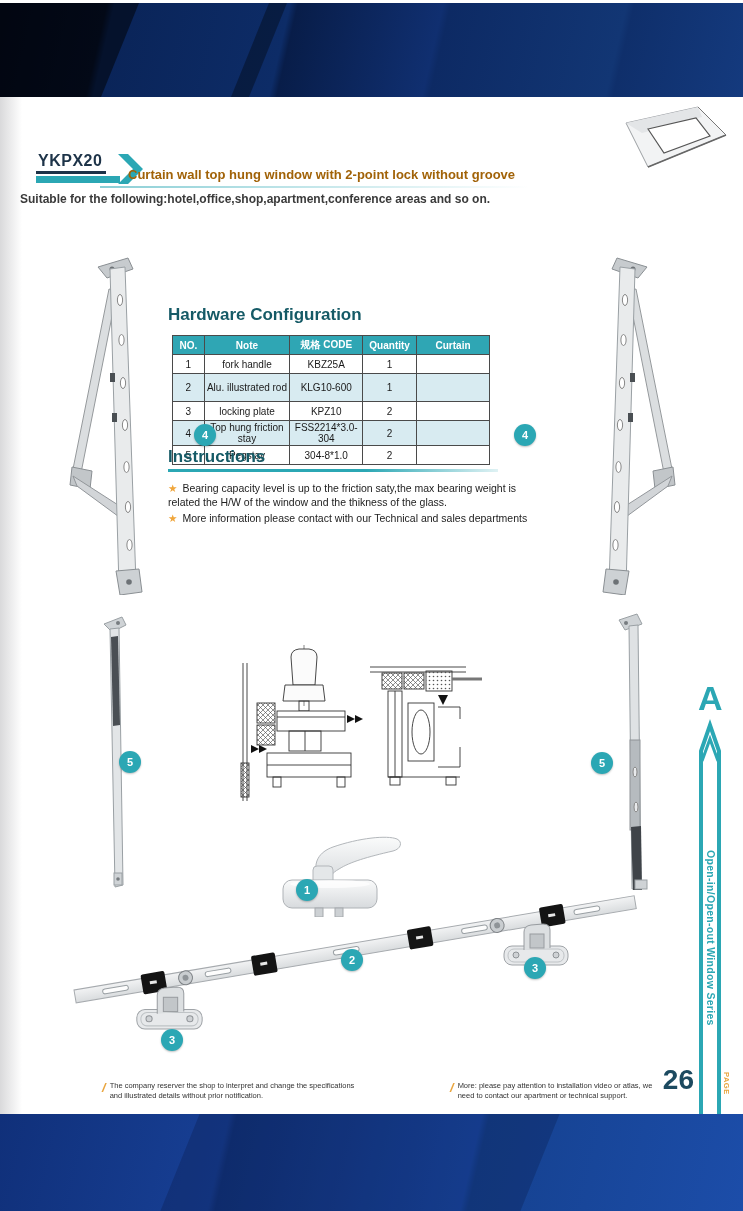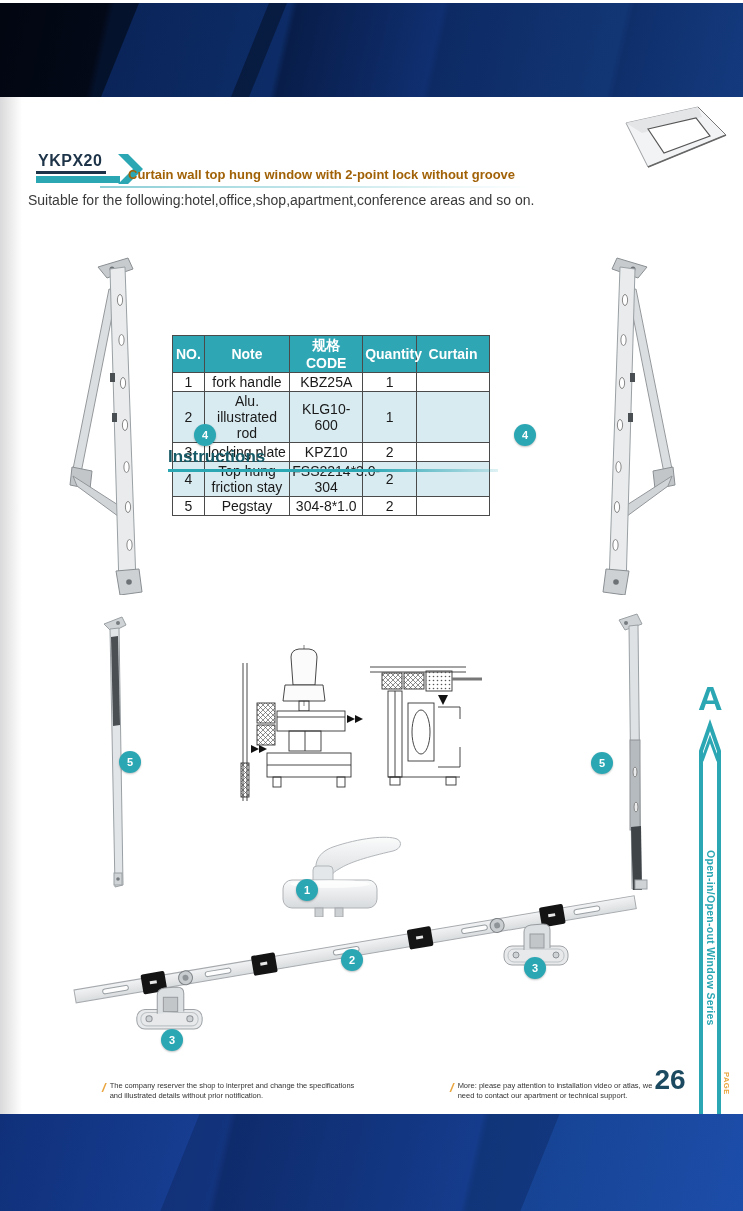--- a/index.html
+++ b/index.html
@@ -16,31 +16,31 @@
   .page{position:absolute;left:0;top:97px;width:743px;height:1017px;background:#fff;}
   .page-edge{position:absolute;left:0;top:0;width:22px;height:100%;
     background:linear-gradient(90deg,rgba(120,120,125,.28),rgba(255,255,255,0));}
   
   .prod-badge{position:absolute;left:36px;top:55px;}
   .prod-code{font-size:16px;font-weight:bold;color:#1d3348;letter-spacing:.5px;
     border-bottom:3px solid #1d3348;padding:0 4px 1px 2px;display:inline-block;}
   .prod-bar{width:84px;height:7px;background:#2BA7B4;margin-top:2px;}
   .prod-arrow{position:absolute;left:82px;top:2px;}
   .page-title{position:absolute;left:108px;top:70px;font-size:13px;font-weight:600;color:#a16207;margin-left:20px;}
-  .page-subtitle{position:absolute;left:28px;top:95px;font-size:14px;color:#3a3a3a;}
+  .page-subtitle{position:absolute;left:20px;top:95px;font-size:12px;color:#3a3a3a;font-weight:bold;}
   .header-rule{position:absolute;left:100px;top:89px;width:430px;height:2px;
     background:linear-gradient(90deg,rgba(43,167,180,.55),rgba(43,167,180,0));}
   .window-icon{position:absolute;left:612px;top:6px;}
   
   .sec-heading{position:absolute;font-size:17px;font-weight:bold;color:#155A66;}
   .sec-rule{position:absolute;height:3px;
     background:linear-gradient(90deg,#2BA7B4 60%,rgba(43,167,180,.15));}
   
   .hw-table{position:absolute;left:172px;top:238px;width:318px;border-collapse:collapse;
-    table-layout:fixed;font-size:14px;color:#1a1a1a;}
+    table-layout:fixed;font-size:10px;color:#1a1a1a;}
   .hw-table th{background:#2FA6B4;color:#fff;font-weight:bold;border:1px solid #4a4a4a;
     height:16px;padding:1px 2px;}
   .hw-table td{border:1px solid #4a4a4a;text-align:center;height:16px;padding:1px 2px;}
   .hw-table tr.alt td{background:#D8EBF1;}
   .hw-table tr.tall td{height:25px;}
   
   .bullets{position:absolute;left:168px;top:384px;width:368px;font-size:10.5px;color:#222;
     line-height:1.35;}
   .bullet{margin-bottom:2px;}
   .star{color:#F0A63C;margin-right:5px;}
@@ -53,21 +53,21 @@
   .mirror{transform:scaleX(-1);}
   
   .sect-letter{position:absolute;left:698px;top:584px;font-size:34px;font-weight:bold;
     color:#2BA7B4;line-height:1;}
   .ribbon{position:absolute;left:697px;top:620px;}
   .series-label{position:absolute;left:701px;top:753px;height:214px;width:20px;
     writing-mode:vertical-rl;font-size:10.5px;font-weight:bold;color:#2BA7B4;
     display:flex;align-items:center;letter-spacing:.3px;}
   .page-word{position:absolute;left:722px;top:975px;writing-mode:vertical-rl;
     font-size:7.5px;font-weight:bold;color:#E9A43C;letter-spacing:.5px;}
-  .page-number{position:absolute;left:646px;top:967px;width:48px;text-align:center;
+  .page-number{position:absolute;left:646px;top:967px;width:48px;text-align:right;
     font-size:28px;font-weight:800;color:#1C4A60;}
   
   .foot{position:absolute;top:984px;display:flex;gap:4px;font-size:7.5px;color:#333;
     line-height:1.35;}
   .foot-left{left:102px;width:270px;}
   .foot-right{left:450px;width:240px;}
   .slash{color:#E9A43C;font-weight:bold;font-size:13px;font-style:italic;line-height:1;}
 </style>
 </head>
 <body>
@@ -137,20 +137,21 @@
         <ellipse cx="66.5" cy="212" rx="2.6" ry="5.5" fill="#fff" stroke="#888"></ellipse>
         <ellipse cx="68" cy="252" rx="2.6" ry="5.5" fill="#fff" stroke="#888"></ellipse>
         <ellipse cx="69.5" cy="290" rx="2.6" ry="5.5" fill="#fff" stroke="#888"></ellipse>
         <rect x="50" y="118" width="5" height="9" fill="#4a4f53"></rect>
         <rect x="52" y="158" width="5" height="9" fill="#4a4f53"></rect>
         <polygon points="56,316 79,314 82,337 60,340" fill="#cdd1d4" stroke="#8a8f93"></polygon>
         <circle cx="69" cy="327" r="2.8" fill="#6d7276"></circle>
       </svg>
     </div>
 
+    <div class="sec-heading" style="left:168px;top:208px;">Hardware Configuration</div>
     <table class="hw-table">
       <colgroup>
         <col style="width:10%">
           <col style="width:27%">
           <col style="width:23%">
         <col style="width:17%">
           <col style="width:23%">
       </colgroup>
       <thead>
           <tr id="hw-head">
@@ -196,20 +197,22 @@
             <td>304-8*1.0</td>
             <td>2</td>
             <td></td>
           </tr>
         </tbody>
     </table>
 
     <div class="sec-heading" style="left:168px;top:350px;">Instructions</div>
     <div class="sec-rule" style="left:168px;top:372px;width:330px;"></div>
     <div class="bullets" id="bullets">
+        <div class="bullet"><span class="star">★</span><span>Bearing capacity level is up to the friction saty,the max bearing weight is related  the H/W of the window and the thikness of the glass.</span></div>
+        <div class="bullet"><span class="star">★</span><span>More information please contact with our Technical and sales departments</span></div>
       </div>
 
     <div class="art" style="left:88px;top:518px;">
       <svg width="50" height="275" viewBox="0 0 50 275">
         <polygon points="16,9 34,2 38,10 24,17" fill="#cfd3d6" stroke="#9aa0a4"></polygon>
         <circle cx="30" cy="8" r="2" fill="#777c80"></circle>
         <polygon points="22,14 31,13 35,270 27,272" fill="#e2e5e7" stroke="#9aa0a4"></polygon>
         <polygon points="23,22 30,21 32,110 25,111" fill="#4a4f54"></polygon>
         <rect x="26" y="258" width="8" height="12" fill="#cfd3d6" stroke="#9aa0a4"></rect>
         <circle cx="30" cy="264" r="1.8" fill="#777c80"></circle>

